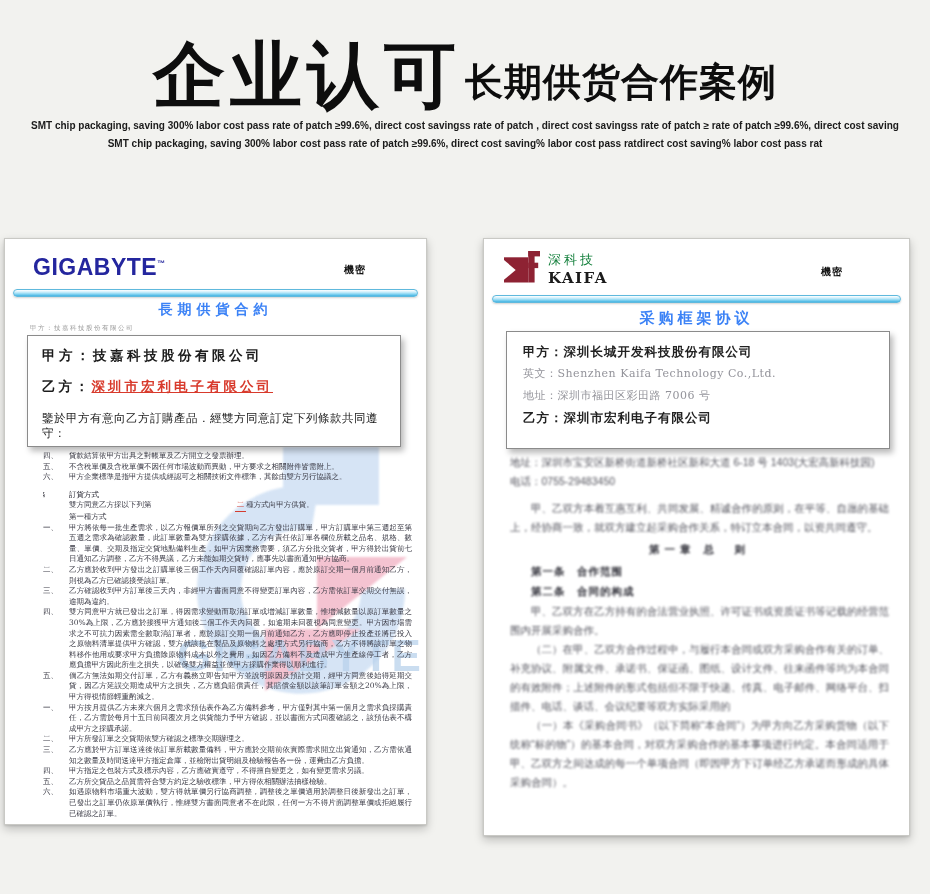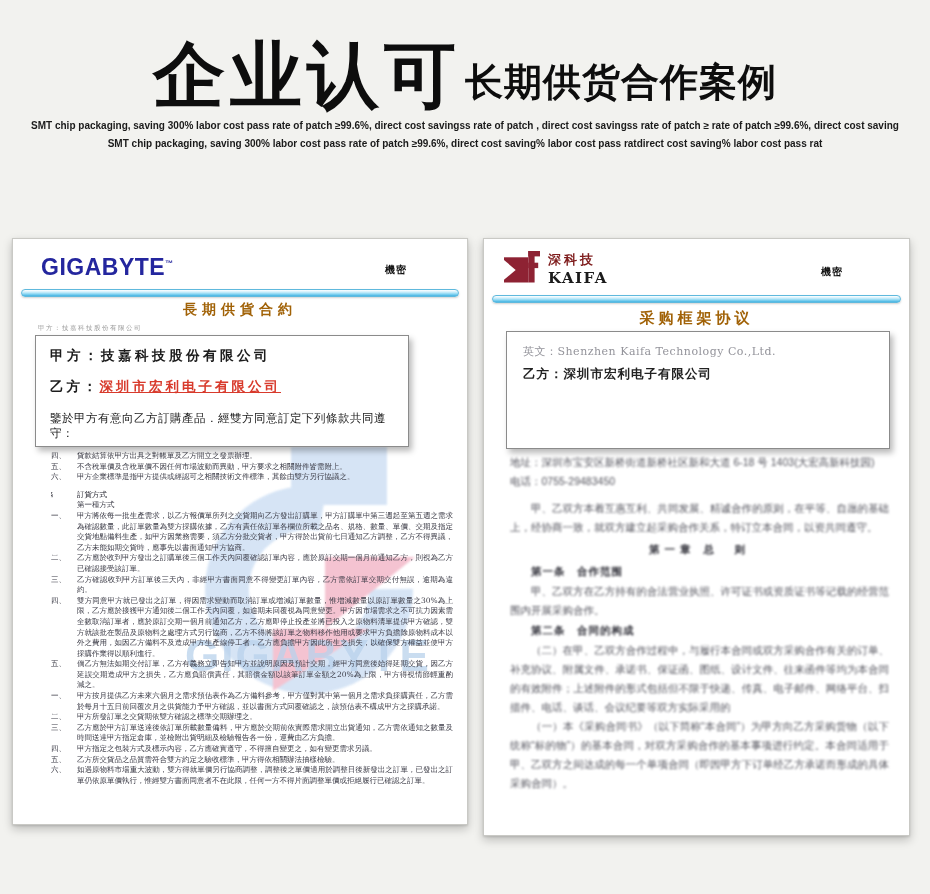--- a/index.html
+++ b/index.html
@@ -11,30 +11,30 @@
   .hdr { position:absolute; top:36px; left:0; width:100%; text-align:center; }
   .hdr-row { display:flex; justify-content:center; align-items:flex-end; }
   .hdr-main { font-size:72px; font-weight:900; color:#0d0d0d; letter-spacing:5px; line-height:1.1;
               font-family:"Liberation Sans", sans-serif; }
   .hdr-sub  { font-size:38px; font-weight:800; color:#0d0d0d; letter-spacing:1px; margin-bottom:7px; margin-left:4px; }
   .hdr-tag  { font-size:10px; color:#1a1a1a; line-height:14px; margin-top:4px; font-weight:600; }
 
   
   .card { position:absolute; background:#fff; border:1px solid #c9c9c5;
           box-shadow:0 4px 9px rgba(0,0,0,.22), 0 1px 2px rgba(0,0,0,.12); overflow:hidden; }
-  .card-left  { left:12px;  top:238px; width:456px; height:587px; }
+  .card-left  { left:4px;  top:238px; width:423px; height:587px; }
   .card-right { left:483px; top:238px; width:427px; height:598px; }
 
   .conf { position:absolute; font-size:10px; font-weight:800; color:#111; letter-spacing:1px; }
   .gloss { position:absolute; left:8px; right:8px; height:8px; border-radius:4px;
            border:1px solid #5fb9dd;
            background:linear-gradient(#ffffff, #cdeefb 35%, #8ed8f3 65%, #45b3e2);
            box-shadow:0 1px 2px rgba(0,0,0,.18); }
   .doc-title { position:absolute; left:0; width:100%; text-align:center;
-               font-family:"DejaVu Serif", serif; font-weight:700; color:#a16207; }
+               font-family:"DejaVu Serif", serif; font-weight:700; color:#3b82f6; }
 
   
   .brand { position:absolute; left:28px; top:15px; font-size:23px; font-weight:800;
            color:#24269e; letter-spacing:0.5px; }
   .brand sup { font-size:8px; font-weight:700; }
   .l-conf { right:60px; top:24px; }
   .l-gloss { top:50px; }
   .l-title { top:62px; font-size:14px; letter-spacing:5px; }
   .faint-line { position:absolute; left:25px; top:85px; font-size:6.5px; color:#9a9a9a;
                 letter-spacing:1.5px; filter:blur(.4px); }
@@ -61,21 +61,21 @@
 
   .wm { position:absolute; z-index:1; }
   .wm-shapes { left:160px; top:200px; filter:blur(1px); opacity:.85; }
   .wm-text { left:172px; top:392px; font-size:44px; font-weight:800; color:#b9d2ec;
              letter-spacing:2px; opacity:.75; font-family:"Liberation Sans", sans-serif; }
 
   
   .klogo { position:absolute; left:20px; top:12px; display:flex; align-items:center; }
   .klogo .mark { width:36px; height:36px; }
   .klogo .ktxt { margin-left:8px; }
-  .klogo .kcn { font-size:13px; color:#7f1d1d; letter-spacing:3px; font-weight:700; }
+  .klogo .kcn { font-size:13px; color:#15803d; letter-spacing:3px; font-weight:400; }
   .klogo .ken { font-size:15px; color:#1b1b1b; font-family:"DejaVu Serif", serif;
                 font-weight:700; letter-spacing:1.5px; }
   .r-conf { right:66px; top:26px; }
   .r-gloss { top:56px; }
   .r-title { top:70px; font-size:15px; letter-spacing:4px; }
   .r-box { left:22px; top:92px; width:384px; height:118px; padding:9px 16px; }
   .r-box div { line-height:22px; white-space:nowrap; }
   .r-box .strong { font-size:12.5px; font-weight:700; color:#222; letter-spacing:1px; }
   .r-box .fz { font-size:11px; color:#93939a; letter-spacing:.5px; filter:blur(.5px); }
 
@@ -134,20 +134,25 @@
         <div class="blk ">
           <span class="m">六、</span>
           <span class="t">甲方企業標準是指甲方提供或經認可之相關技術文件標準，其餘由雙方另行協議之。</span>
         </div>
         <div class="blk sp">
           <span class="t"></span>
         </div>
         <div class="blk h">
           <span class="m">第三條</span>
           <span class="t">訂貨方式</span>
+        </div>
+        <div class="blk line">
+          <span class="t">雙方同意乙方採以下列第</span>
+          <span class="red-mark"> 二 </span>
+          <span class="t">種方式向甲方供貨。</span>
         </div>
         <div class="blk sub">
           <span class="t">第一種方式</span>
         </div>
         <div class="blk ">
           <span class="m">一、</span>
           <span class="t">甲方將依每一批生產需求，以乙方報價單所列之交貨期向乙方發出訂購單，甲方訂購單中第三週起至第五週之需求為確認數量，此訂單數量為雙方採購依據，乙方有責任依訂單各欄位所載之品名、規格、數量、單價、交期及指定交貨地點備料生產，如甲方因業務需要，須乙方分批交貨者，甲方得於出貨前七日通知乙方調整，乙方不得異議，乙方未能如期交貨時，應事先以書面通知甲方協商。</span>
         </div>
         <div class="blk ">
           <span class="m">二、</span>
@@ -204,31 +209,33 @@
       <div class="ktxt">
         <div class="kcn">深科技</div>
         <div class="ken">KAIFA</div>
       </div>
     </div>
     <div class="conf r-conf">機密</div>
     <div class="gloss r-gloss"></div>
     <div class="doc-title r-title">采购框架协议</div>
 
     <div class="callout r-box">
+      <div class="strong">甲方：深圳长城开发科技股份有限公司</div>
       <div class="fz">英文：Shenzhen Kaifa Technology Co.,Ltd.</div>
+      <div class="fz">地址：深圳市福田区彩田路 7006 号</div>
       <div class="strong">乙方：深圳市宏利电子有限公司</div>
     </div>
 
     <div class="rdoc-body">
         <div class="blk addr"><span class="t">地址：深圳市宝安区新桥街道新桥社区新和大道 6-18 号 1403(大宏高新科技园)</span></div>
         <div class="blk addr"><span class="t">电话：0755-29483450</span></div>
         <div class="blk sp"><span class="t"></span></div>
         <div class="blk para"><span class="t">甲、乙双方本着互惠互利、共同发展、精诚合作的原则，在平等、自愿的基础上，经协商一致，就双方建立起采购合作关系，特订立本合同，以资共同遵守。</span></div>
         <div class="blk hc"><span class="t">第一章 总　则</span></div>
         <div class="blk hb"><span class="t">第一条　合作范围</span></div>
+        <div class="blk hb"><span class="t">第二条　合同的构成</span></div>
         <div class="blk para"><span class="t">甲、乙双方在乙方持有的合法营业执照、许可证书或资质证书等记载的经营范围内开展采购合作。</span></div>
-        <div class="blk hb"><span class="t">第二条　合同的构成</span></div>
         <div class="blk para"><span class="t">（二）在甲、乙双方合作过程中，与履行本合同或双方采购合作有关的订单、补充协议、附属文件、承诺书、保证函、图纸、设计文件、往来函件等均为本合同的有效附件；上述附件的形式包括但不限于快递、传真、电子邮件、网络平台、扫描件、电话、谈话、会议纪要等双方实际采用的</span></div>
         <div class="blk para"><span class="t">（一）本《采购合同书》（以下简称“本合同”）为甲方向乙方采购货物（以下统称“标的物”）的基本合同，对双方采购合作的基本事项进行约定。本合同适用于甲、乙双方之间达成的每一个单项合同（即因甲方下订单经乙方承诺而形成的具体采购合同）。</span></div>
       </div>
   </div>
 
 </div>
 
 </body></html>

